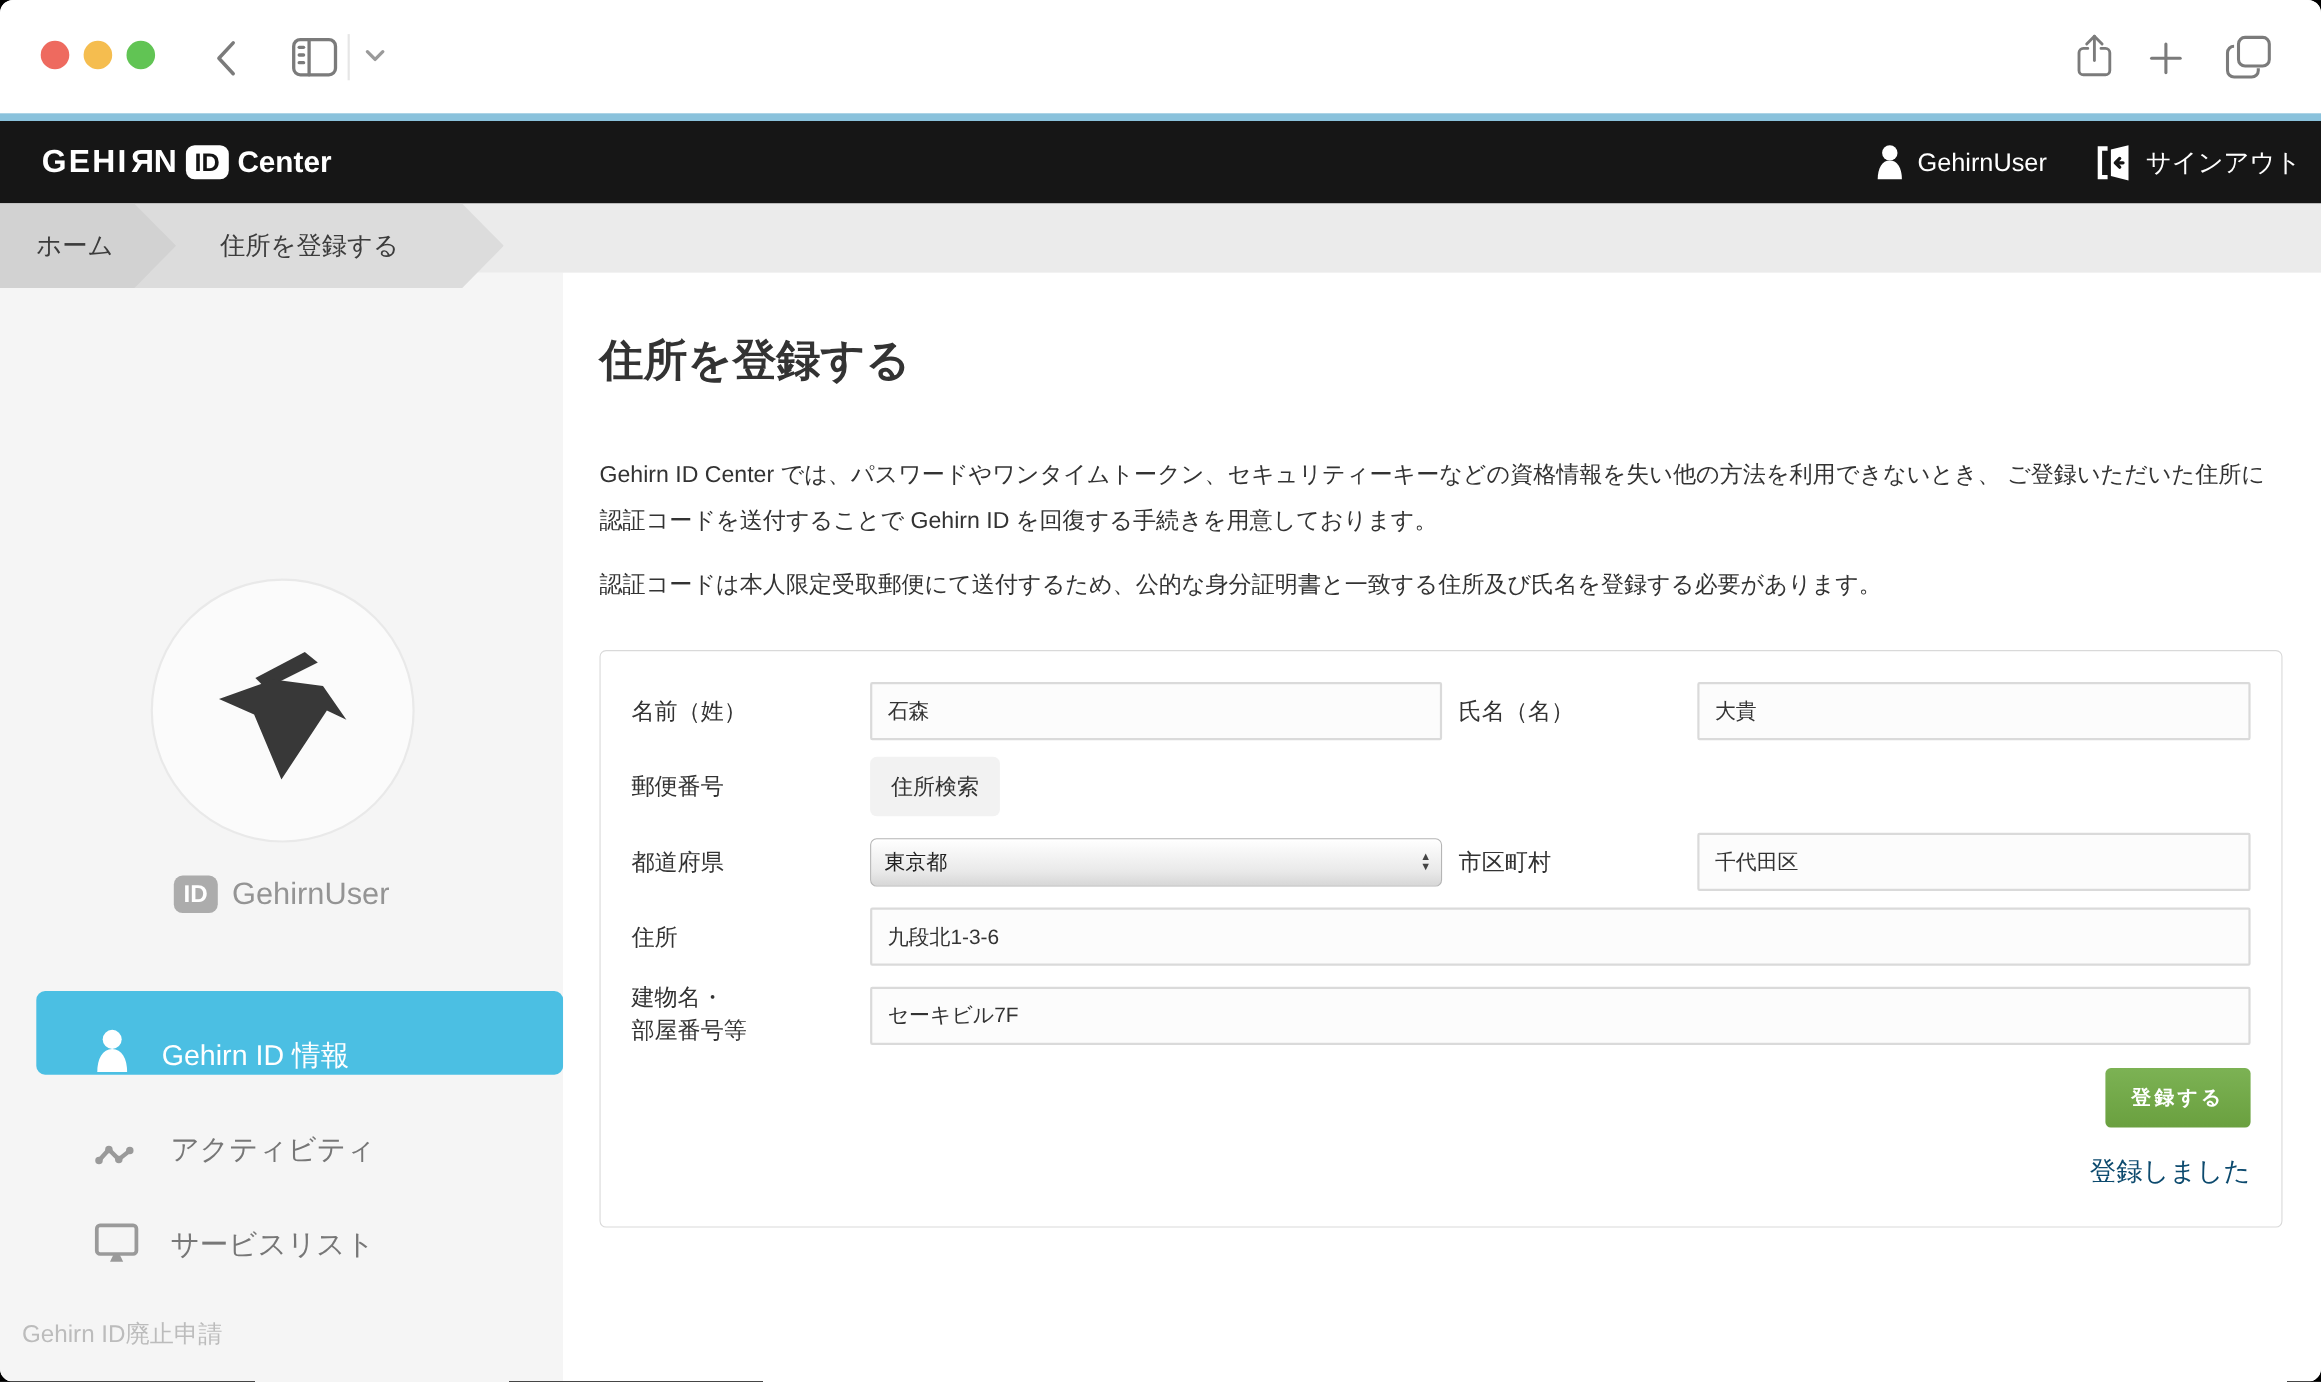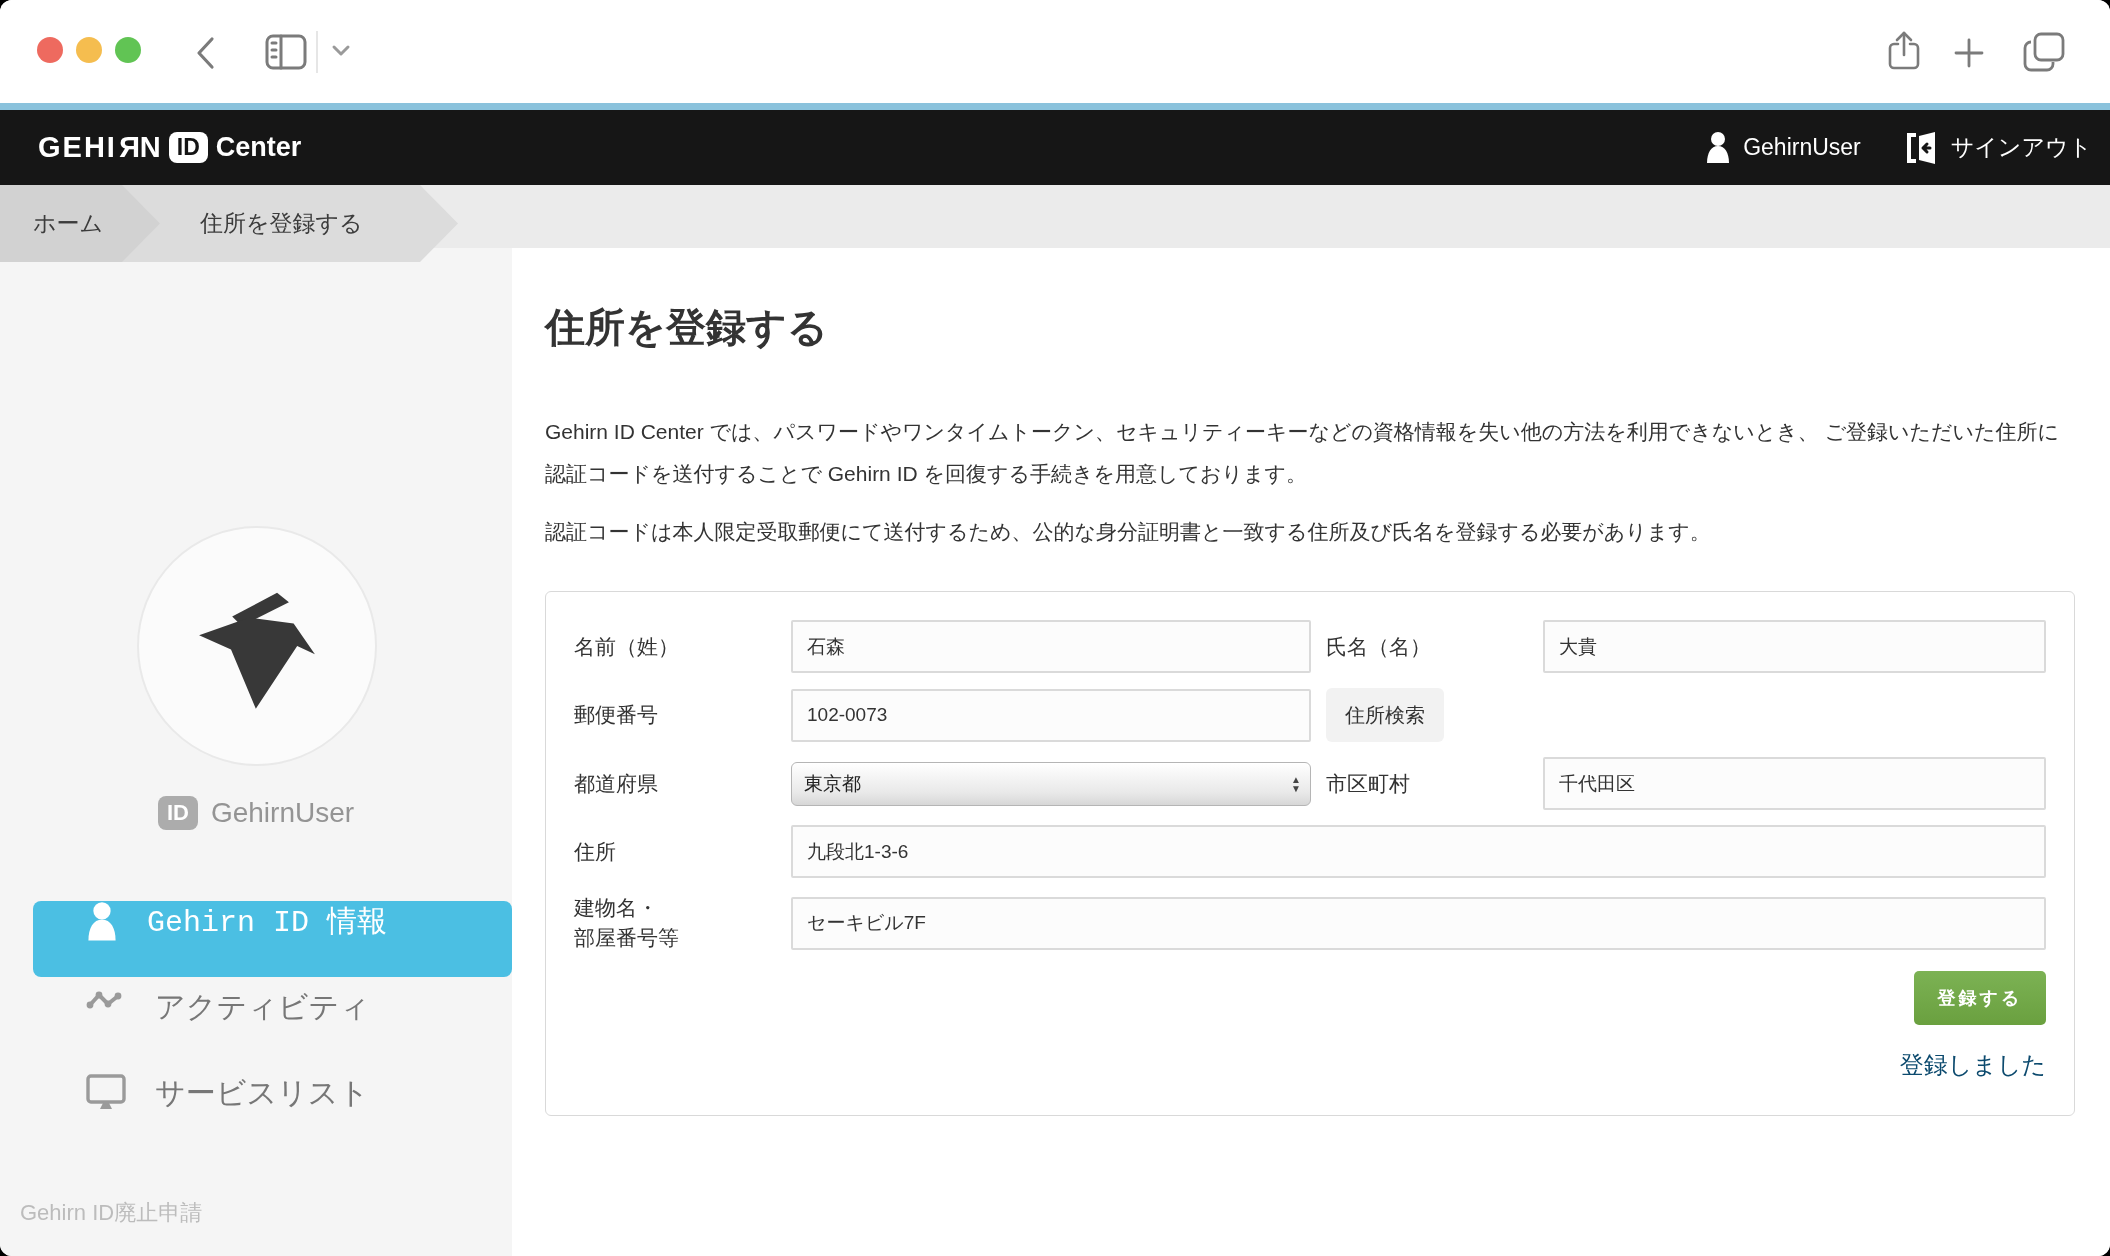--- a/index.html
+++ b/index.html
@@ -43,22 +43,22 @@
   .main { position:absolute; left:512px; top:0; right:0; height:100%; background:#fff; padding:52px 43px 0 33px; }
 
   
   .avatar { position:absolute; left:137px; top:278px; width:240px; height:240px; border-radius:50%;
             background:#fbfbfb; border:2px solid #e9e9e9; display:flex; align-items:center; justify-content:center; }
   .profile { position:absolute; left:0; top:548px; width:512px; display:flex; justify-content:center; align-items:center; gap:13px; }
   .profile-badge { background:#acacac; color:#fff; font-weight:bold; font-size:22px; border-radius:8px;
                    padding:6px 9px; line-height:1; }
   .profile-name { color:#949494; font-size:28px; font-weight:500; }
   .menu { position:absolute; left:33px; top:653px; right:0; }
-  .menu-item { display:flex; align-items:flex-start; height:76px; padding-left:52px; gap:28px;
-               font-size:30px; color:#777; cursor:pointer;font-family:Liberation Mono, monospace; }
+  .menu-item { display:flex; align-items:flex-end; height:76px; padding-left:52px; gap:28px;
+               font-size:26px; color:#777; cursor:pointer; }
   .menu-item.active { background:#4bbfe3; border-radius:8px; color:#fff; }
   .menu-item + .menu-item { margin-top:10px; }
   .sidebar-footer { position:absolute; left:20px; bottom:28px; font-size:22px; color:#bcbcbc; cursor:pointer; }
 
   
   .page-title { font-size:40px; font-weight:bold; color:#333; }
   .intro { margin-top:56px; width:1524px; font-size:21px; line-height:42px; color:#333; }
   .intro-2 { margin-top:16px; }
 
   .panel { margin-top:38px; width:1530px; border:1px solid #d9d9d9; border-radius:6px;
@@ -234,21 +234,20 @@
         <div class="panel">
           <div class="form-row">
             <label class="form-label">名前（姓）</label>
             <input class="text-input" type="text" value="石森" style="">
             <label class="form-label">氏名（名）</label>
             <input class="text-input" type="text" value="大貴" style="">
           </div>
 
           <div class="form-row">
             <label class="form-label">郵便番号</label>
-            <input class="text-input" type="text" value="102-0073" style="">
             <button class="btn-gray">住所検索</button>
             <span></span>
           </div>
 
           <div class="form-row">
             <label class="form-label">都道府県</label>
             <div class="select">
               <span>東京都</span>
               <span class="select-arrows">
                   <span>▲</span>

